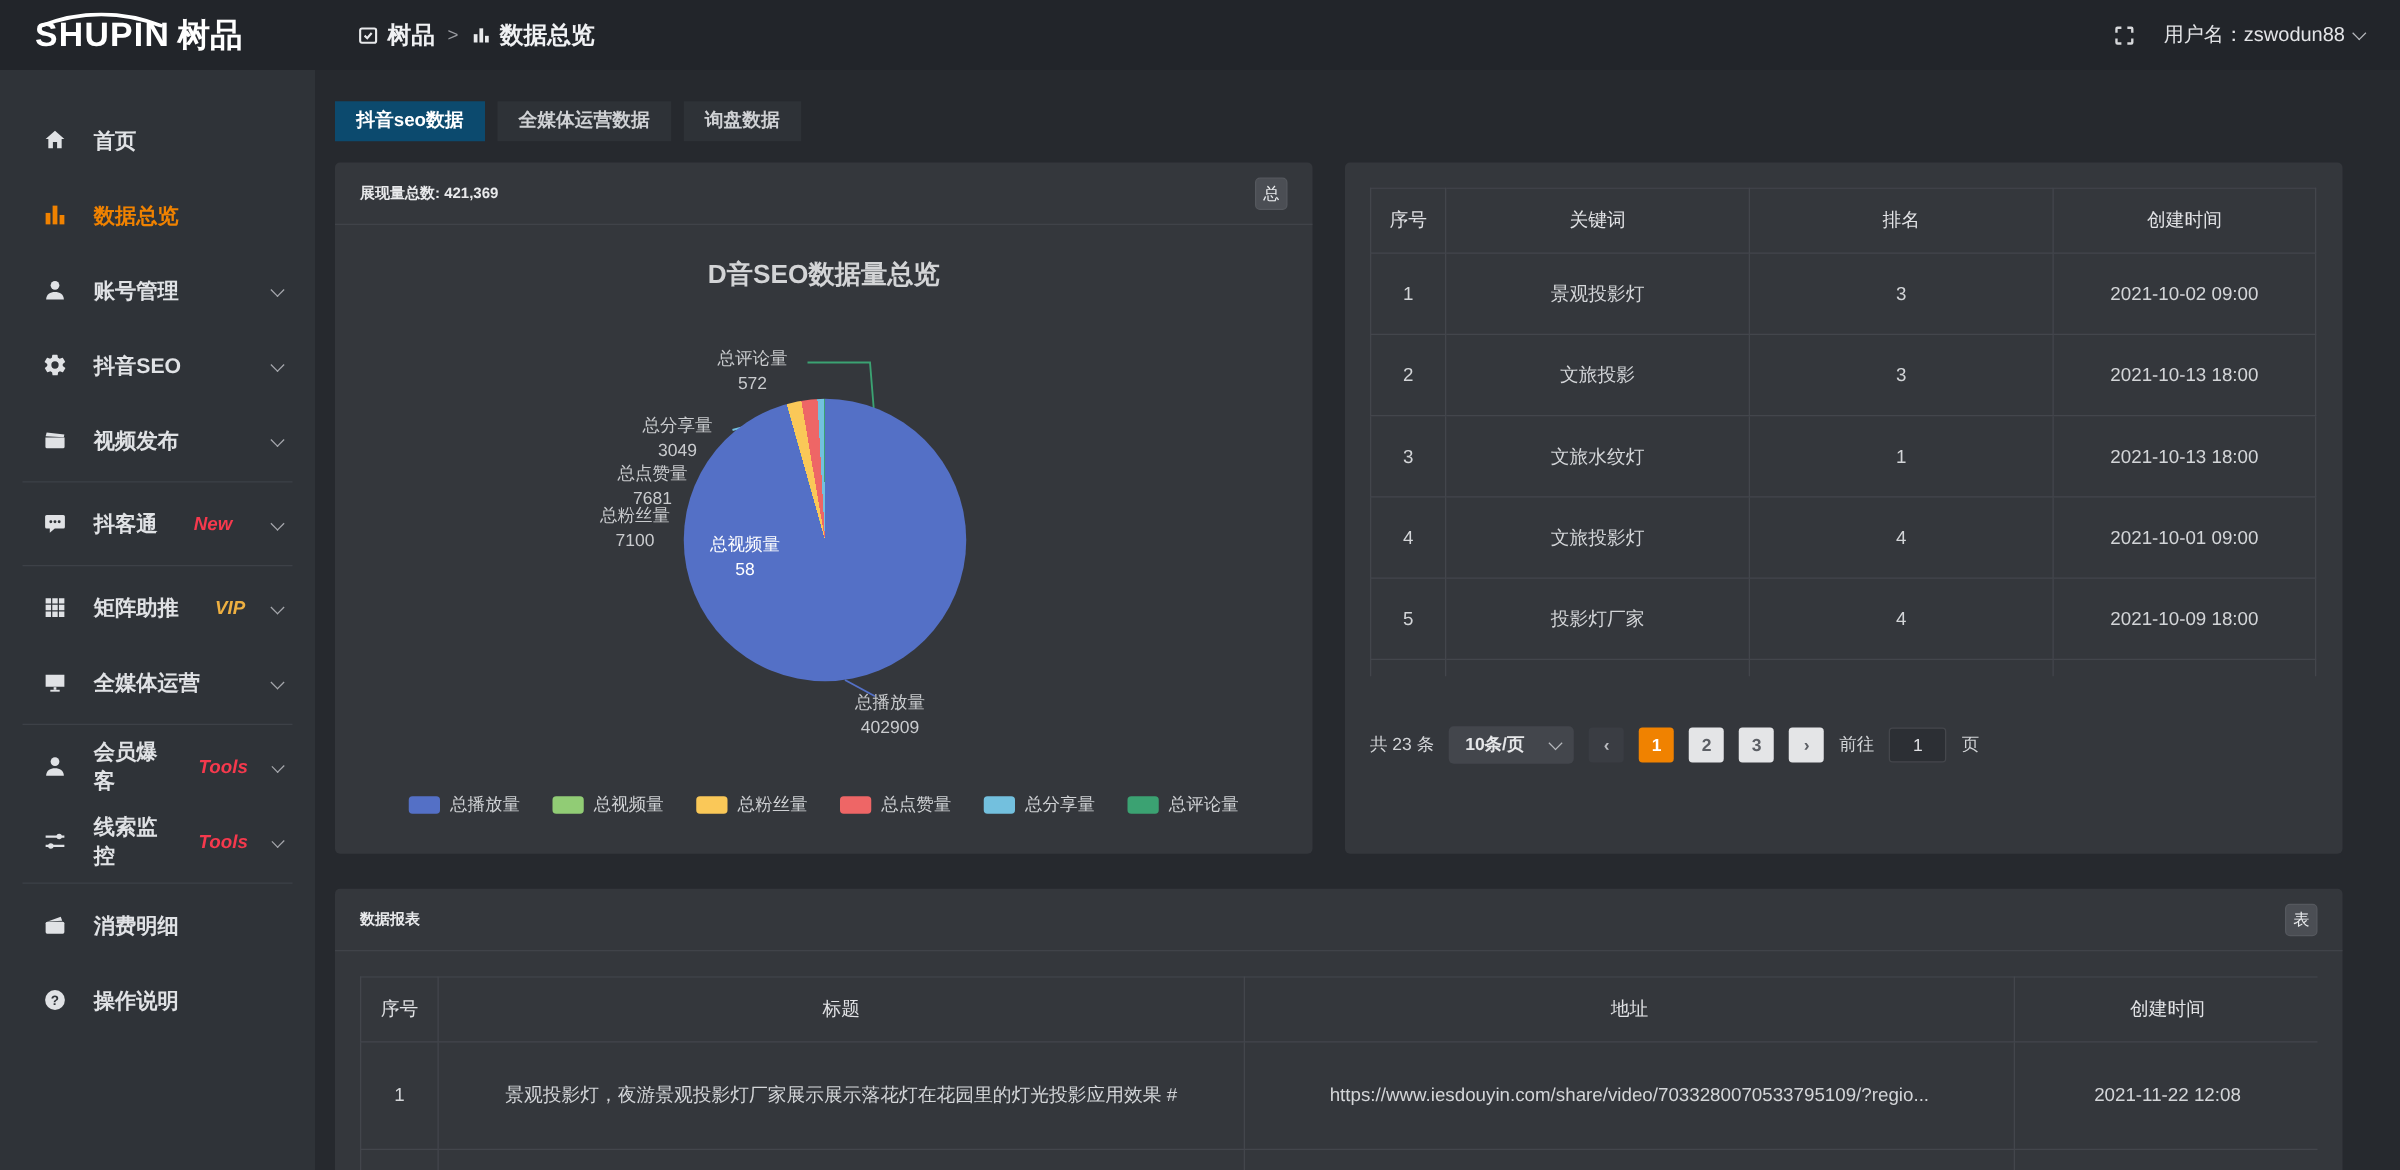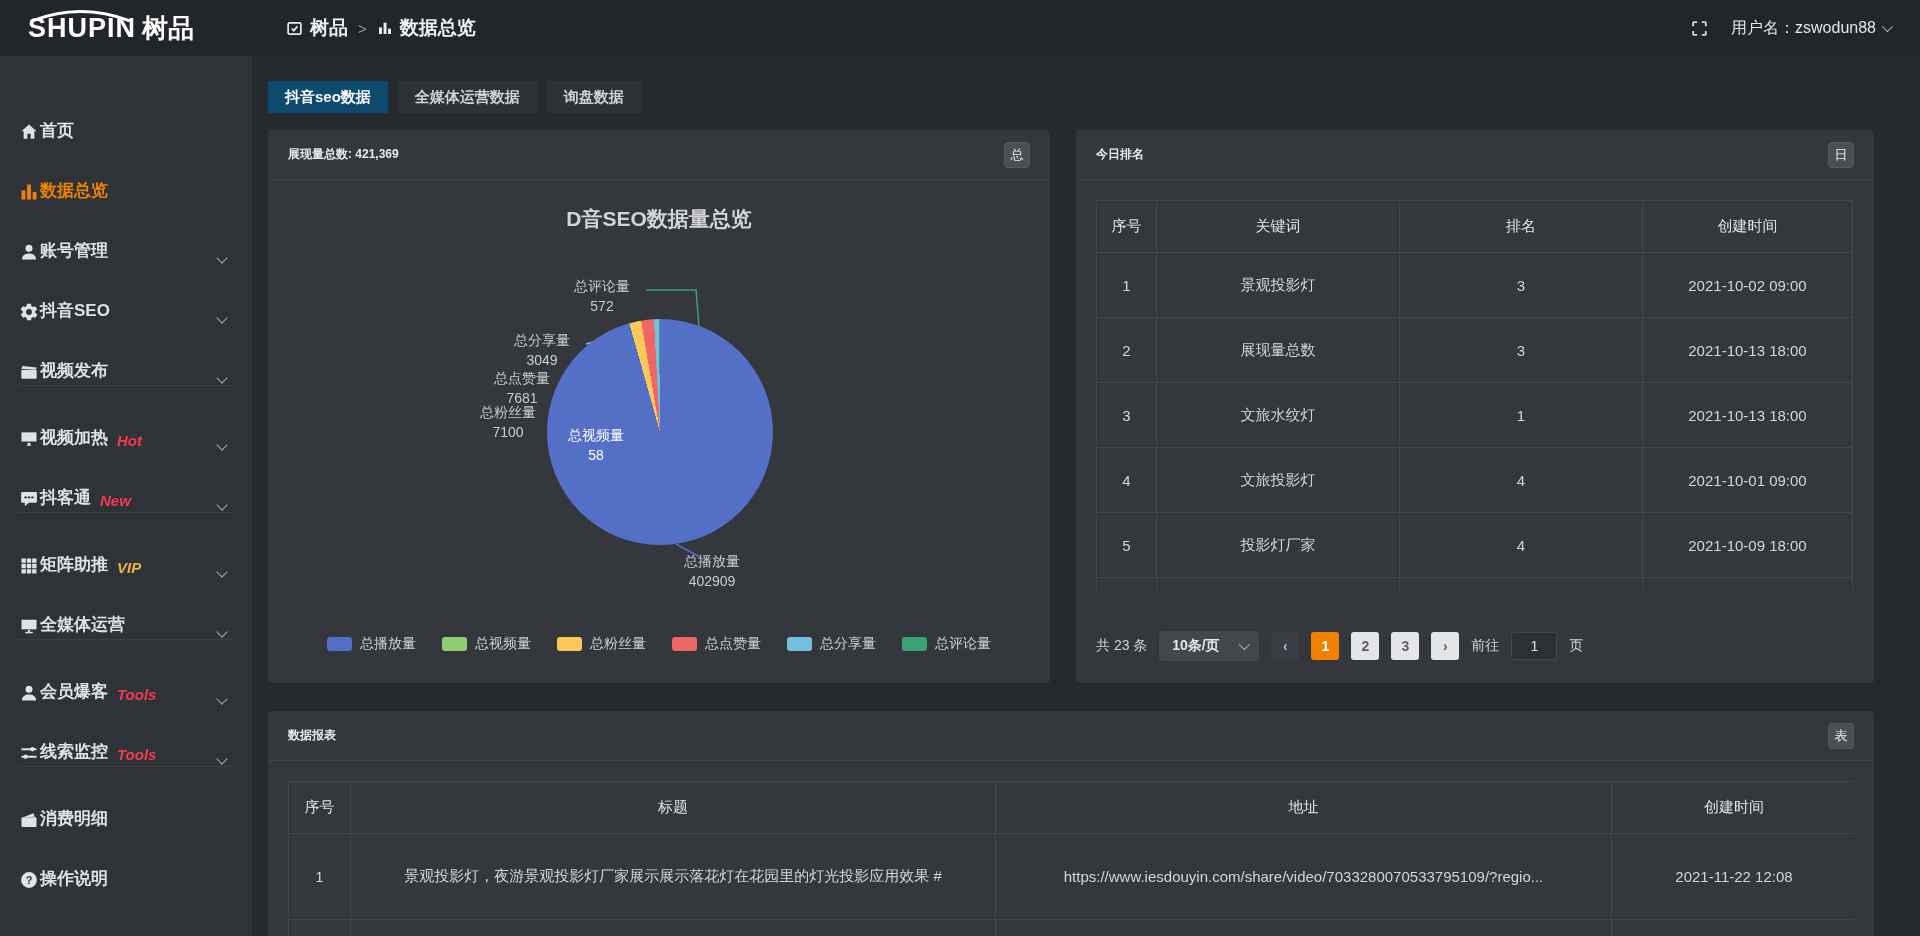--- a/index.html
+++ b/index.html
@@ -17,21 +17,21 @@
   .crumb-sep { color:#9a9ca1; font-size:15px; font-weight:400; }
   .crumb-item { display:flex; align-items:center; gap:7px; }
   .topbar-right { margin-left:auto; display:flex; align-items:center; gap:22px; padding-right:30px; }
   .username { color:#e3e4e7; font-size:16px; display:flex; align-items:center; gap:6px; }
   .chev-down { width:8px; height:8px; border-right:1.5px solid #b7b9bd; border-bottom:1.5px solid #b7b9bd;
     transform:rotate(45deg) translateY(-2px); display:inline-block; }
 
   
   .sidebar { position:absolute; top:56px; left:0; width:252px; height:880px;
     background:#2f3338; padding-top:26px; }
-  .side-item { height:60px; display:flex; align-items:flex-end; padding-left:19px; gap:1px;
+  .side-item { height:60px; display:flex; align-items:center; padding-left:34px; gap:21px;
     color:#e0e2e5; font-size:17px; font-weight:600; cursor:pointer; }
   .side-item svg { flex:none; }
   .side-item.active { color:#f08200; }
   .side-badge { font-size:15px; font-weight:700; font-style:italic; margin-left:8px; }
   .side-badge.red { color:#f5394d; }
   .side-badge.gold { color:#eeb041; }
   .side-chev { margin-left:auto; margin-right:26px; width:8px; height:8px;
     border-right:1.5px solid #a6a8ad; border-bottom:1.5px solid #a6a8ad; transform:rotate(45deg); }
   .side-divider { height:1px; background:#3d4147; margin:3px 18px; }
 
@@ -181,29 +181,20 @@
     <svg width="20" height="20" viewBox="0 0 24 24" fill="currentColor">
       <path d="M2.8 9.5h18.4v9A1.5 1.5 0 0 1 19.7 20H4.3a1.5 1.5 0 0 1-1.5-1.5z"></path>
       <path d="M3 8.3l1-3.6 17 2-.6 2.6z"></path>
       </svg>
     <span>视频发布</span>
     <i class="side-chev"></i>
   </div>
   <div class="side-divider"></div>
   <div class="side-item">
     <svg width="20" height="20" viewBox="0 0 24 24" fill="currentColor">
-      <path d="M3 4h18v11H3z"></path>
-        <path d="M9.5 20l1.2-3.5h2.6L14.5 20z"></path>
-      </svg>
-    <span>视频加热</span>
-    <span class="side-badge red">Hot</span>
-    <i class="side-chev"></i>
-  </div>
-  <div class="side-item">
-    <svg width="20" height="20" viewBox="0 0 24 24" fill="currentColor">
       <path d="M4 3.5h16A1.5 1.5 0 0 1 21.5 5v10a1.5 1.5 0 0 1-1.5 1.5h-8.2L7 20.6v-4.1H4A1.5 1.5 0 0 1 2.5 15V5A1.5 1.5 0 0 1 4 3.5z"></path>
       <circle cx="8" cy="10" r="1.4" fill="#2f3338"></circle>
         <circle cx="12" cy="10" r="1.4" fill="#2f3338"></circle>
         <circle cx="16" cy="10" r="1.4" fill="#2f3338"></circle>
       </svg>
     <span>抖客通</span>
     <span class="side-badge red">New</span>
     <i class="side-chev"></i>
   </div>
   <div class="side-divider"></div>
@@ -339,24 +330,20 @@
             </span>
           <span class="legend-item">
               <span class="sw" style="background: rgb(59, 162, 114);"></span>
               <span>总评论量</span>
             </span>
         </div>
       </div>
     </div>
 
     <div class="panel panel-ranking">
-      <div class="panel-head">
-        <span class="panel-title">今日排名</span>
-        <span class="corner-badge">日</span>
-      </div>
       <div class="rank-body">
         <div class="tbl-wrap rank-wrap">
           <table class="grid rank">
             <colgroup>
                 <col style="width:60px">
                 <col style="width:243px">
                 <col style="width:243px">
                 <col style="width:210px">
               </colgroup>
             <tbody>
@@ -367,21 +354,21 @@
               <th>创建时间</th>
             </tr>
             <tr class="row">
               <td>1</td>
                   <td>景观投影灯</td>
                   <td>3</td>
                   <td>2021-10-02 09:00</td>
             </tr>
             <tr class="row">
               <td>2</td>
-                  <td>展现量总数</td>
+                  <td>文旅投影</td>
                   <td>3</td>
                   <td>2021-10-13 18:00</td>
             </tr>
             <tr class="row">
               <td>3</td>
                   <td>文旅水纹灯</td>
                   <td>1</td>
                   <td>2021-10-13 18:00</td>
             </tr>
             <tr class="row">

